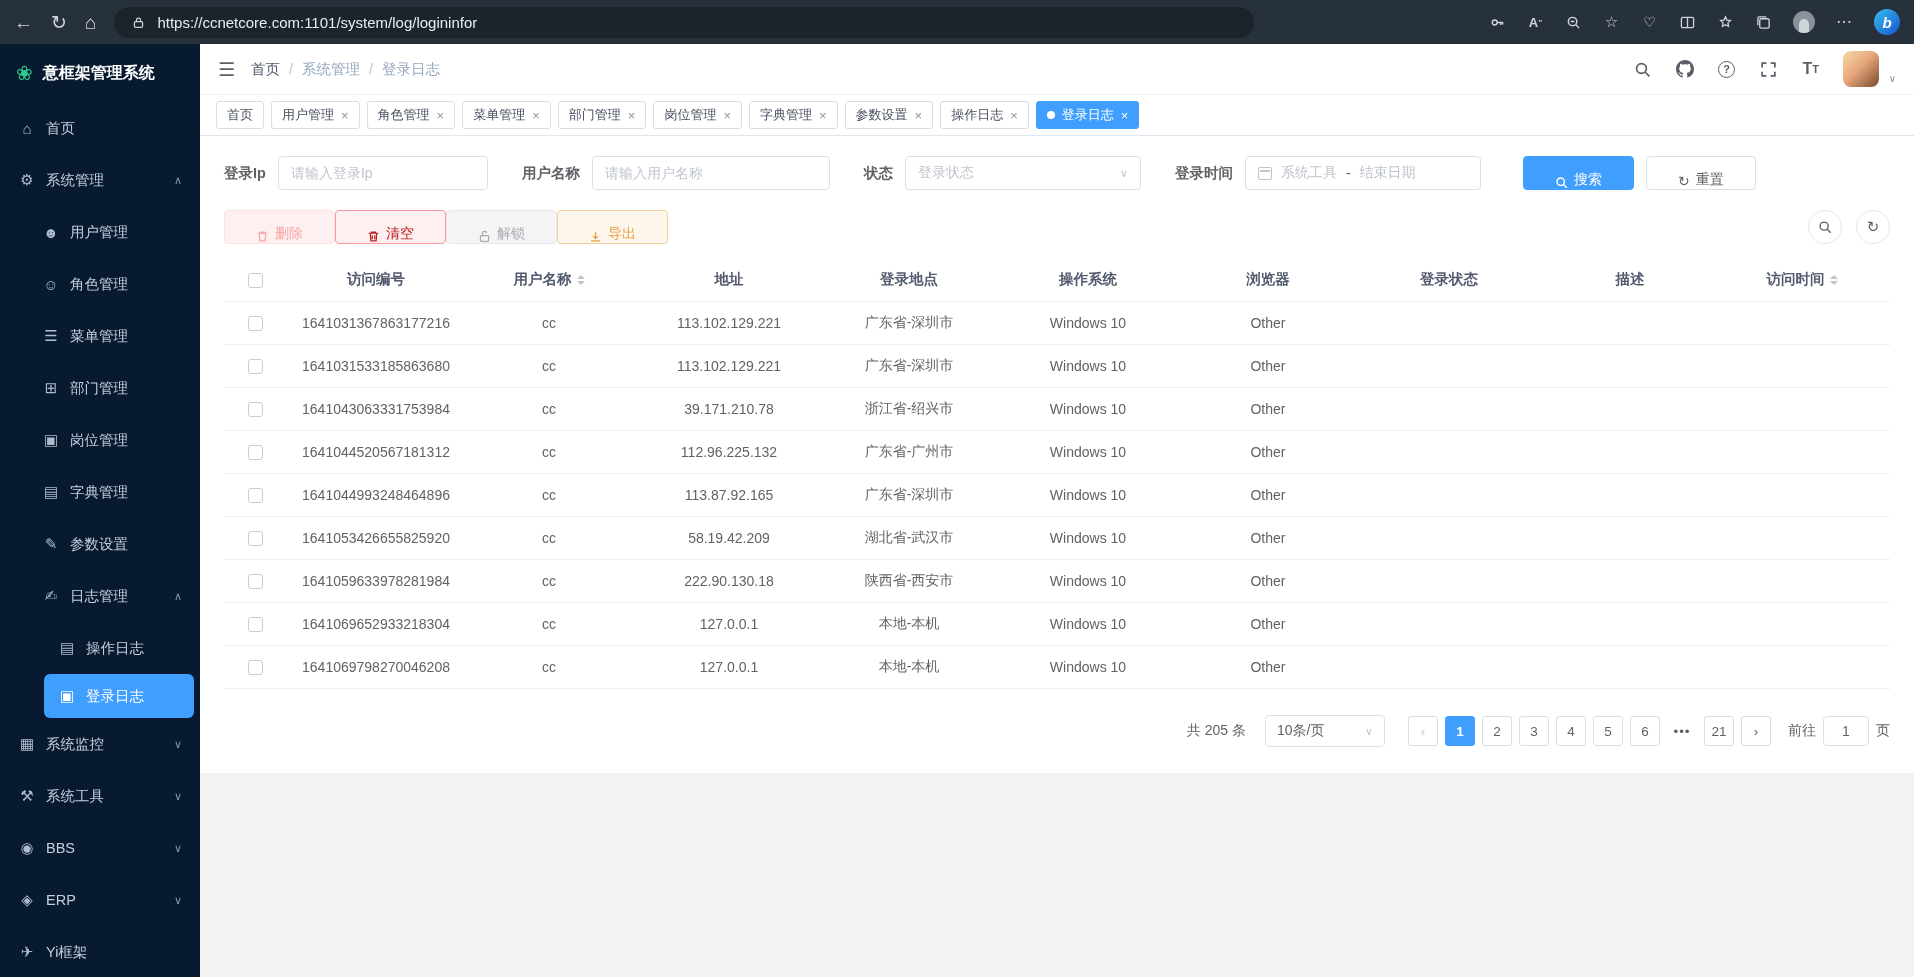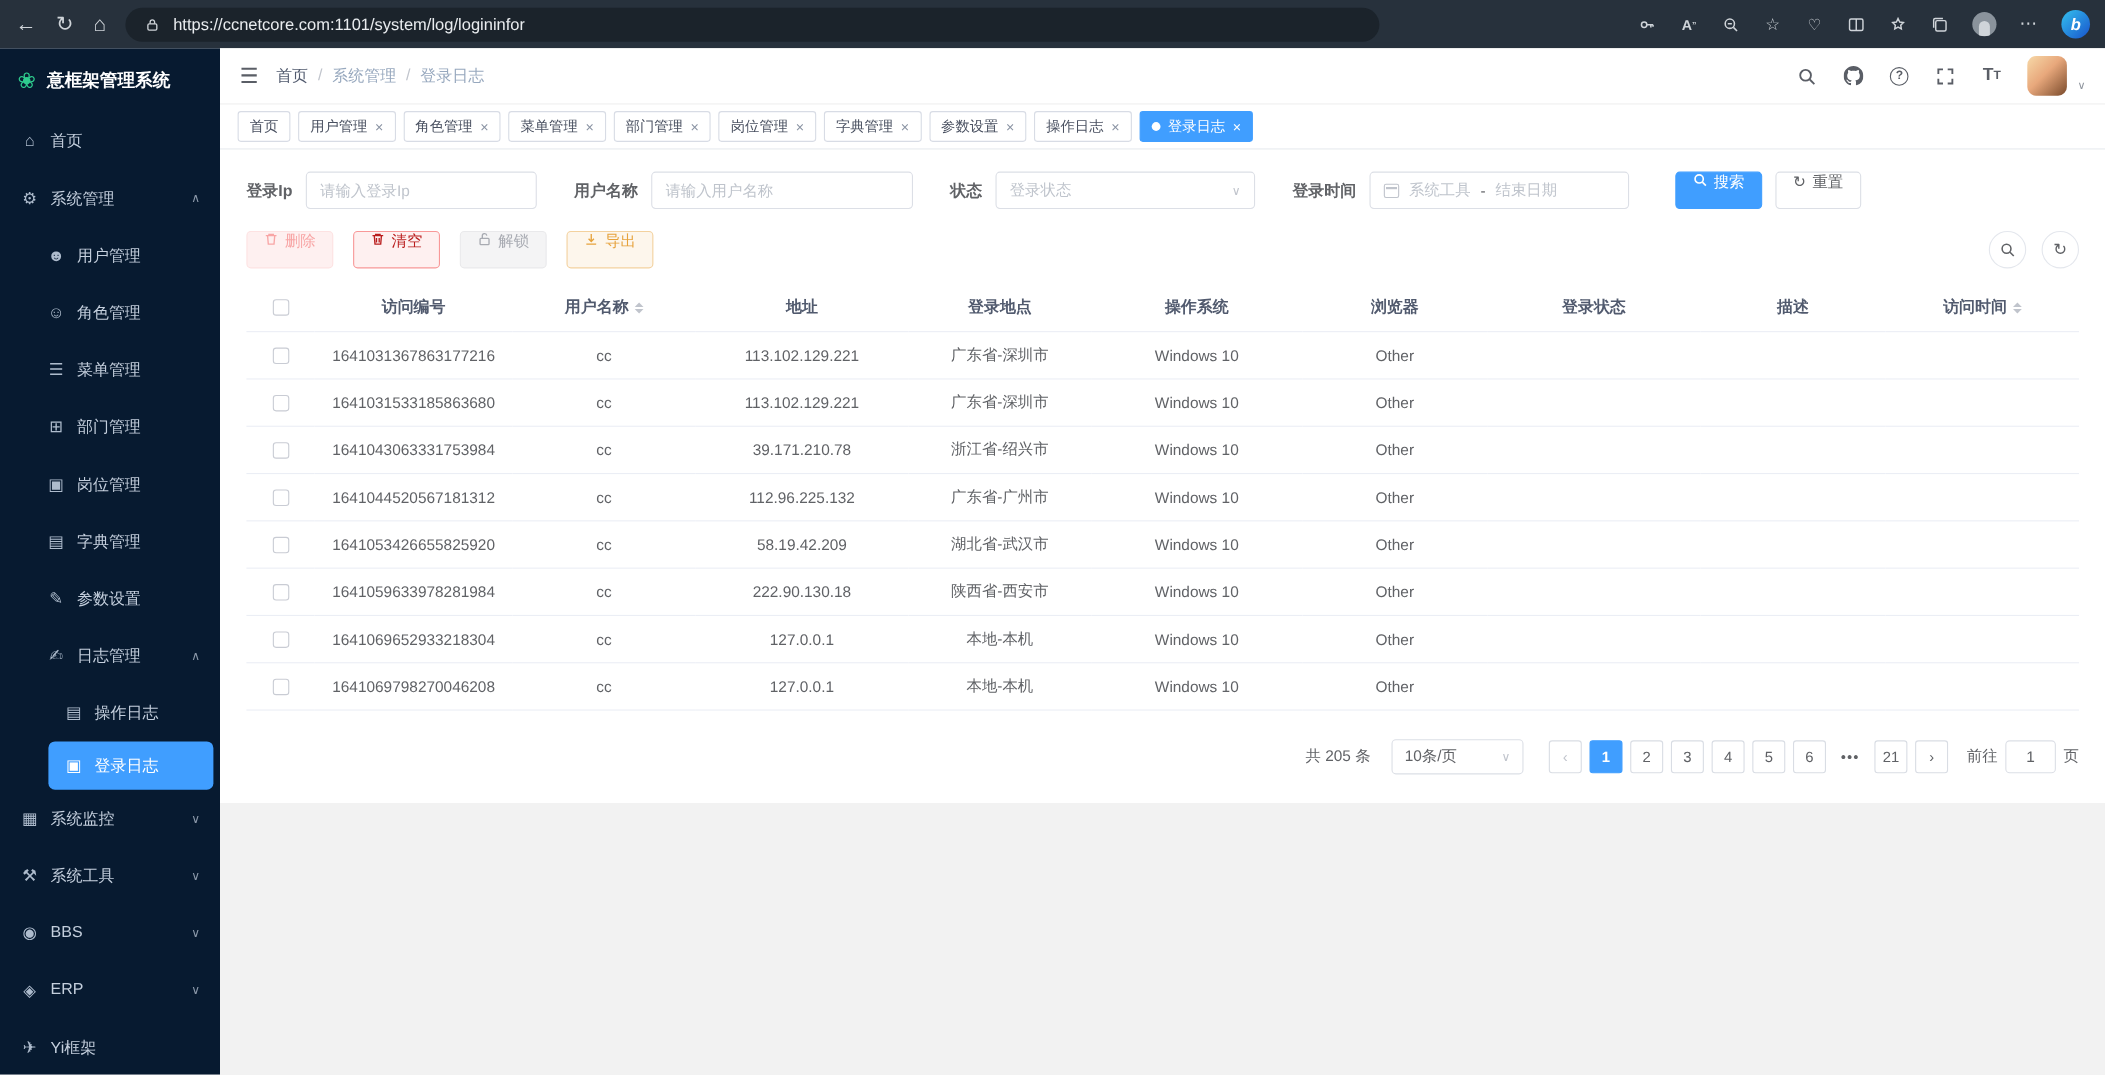--- a/index.html
+++ b/index.html
@@ -71,28 +71,28 @@
   .f-label { font-weight:700; color:#606266; font-size:14.5px; white-space:nowrap; }
   .f-input { width:210px; height:34px; border:1px solid #dcdfe6; border-radius:4px;
     padding:0 12px; font-size:14px; color:#606266; outline:none; }
   .f-input::placeholder { color:#bfc4cc; }
   .f-select,.f-date { width:236px; height:34px; border:1px solid #dcdfe6; border-radius:4px;
     display:flex; align-items:center; padding:0 12px; gap:9px; color:#bfc4cc; font-size:14px; cursor:pointer; }
   .f-select .caret { margin-left:auto; color:#c0c4cc; font-size:11px; }
   .cal-ico { width:14px; height:13px; border:1.5px solid #c0c4cc; border-radius:2px; position:relative; flex:none; }
   .cal-ico::before { content:''; position:absolute; top:2px; left:1px; right:1px; height:2px; background:#c0c4cc; }
   .f-date .sep { color:#606266; }
-  .btn { height:34px; border-radius:4px; padding:0 15px; font-size:14px; display:inline-flex;
-    align-items:flex-start; gap:6px; cursor:pointer; border:1px solid transparent; background:#fff;
+  .btn { height:34px; border-radius:4px; padding:0 31px; font-size:14px; display:inline-flex;
+    align-items:flex-end; gap:6px; cursor:pointer; border:1px solid transparent; background:#fff;
     font-family:inherit; }
   .btn-search { background:#409eff; border-color:#409eff; color:#fff; margin-left:8px; }
   .btn-reset { border-color:#dcdfe6; color:#606266; }
   .btn-reset .r-ico { font-size:14px; }
 
-  .toolbar-row { display:flex; align-items:center; gap:18px; padding:4px 0 14px; }
+  .toolbar-row { display:flex; align-items:center; padding:4px 0 14px; }
   .btn-del { background:#fef0f0; border-color:#fde2e2; color:#f8a5a5; cursor:not-allowed; }
   .btn-clear { background:#fef0f0; border-color:#f89898; color:#b91c1c; }
   .btn-unlock { background:#f4f4f5; border-color:#e9e9eb; color:#a8abb2; cursor:not-allowed; }
   .btn-export { background:#fdf6ec; border-color:#f3d19e; color:#e6a23c; }
   .tb-right { margin-left:auto; display:flex; gap:14px; }
   .circle-btn { width:34px; height:34px; border-radius:50%; border:1px solid #e4e7ed; background:#fff;
     display:flex; align-items:center; justify-content:center; color:#606266; cursor:pointer; font-size:15px; }
 
   
   table { width:100%; border-collapse:collapse; table-layout:fixed; }
@@ -501,20 +501,32 @@
               <td>112.96.225.132</td>
               <td>广东省-广州市</td>
               <td>Windows 10</td>
               <td>Other</td>
               <td></td>
               <td></td>
               <td></td>
             </tr>
             <tr>
               <td><input type="checkbox" style=""></td>
+              <td>1641044993248464896</td>
+              <td>cc</td>
+              <td>113.87.92.165</td>
+              <td>广东省-深圳市</td>
+              <td>Windows 10</td>
+              <td>Other</td>
+              <td></td>
+              <td></td>
+              <td></td>
+            </tr>
+            <tr>
+              <td><input type="checkbox" style=""></td>
               <td>1641053426655825920</td>
               <td>cc</td>
               <td>58.19.42.209</td>
               <td>湖北省-武汉市</td>
               <td>Windows 10</td>
               <td>Other</td>
               <td></td>
               <td></td>
               <td></td>
             </tr>

